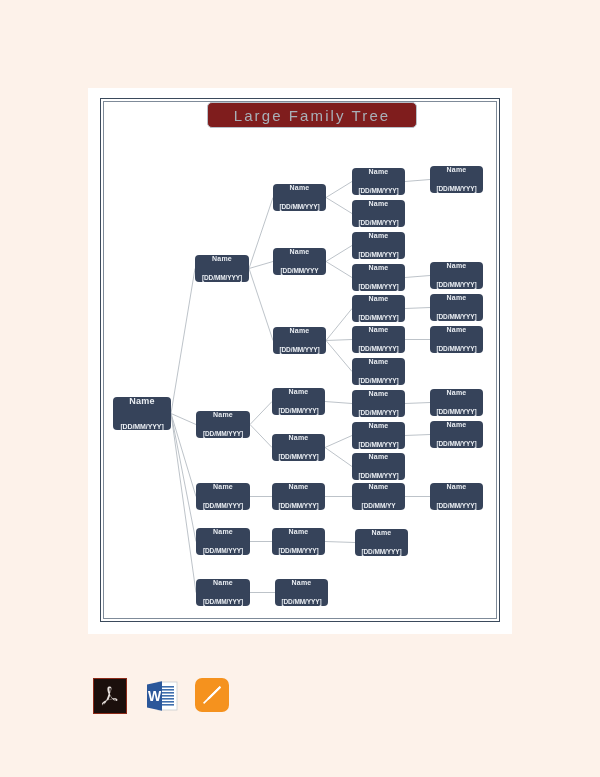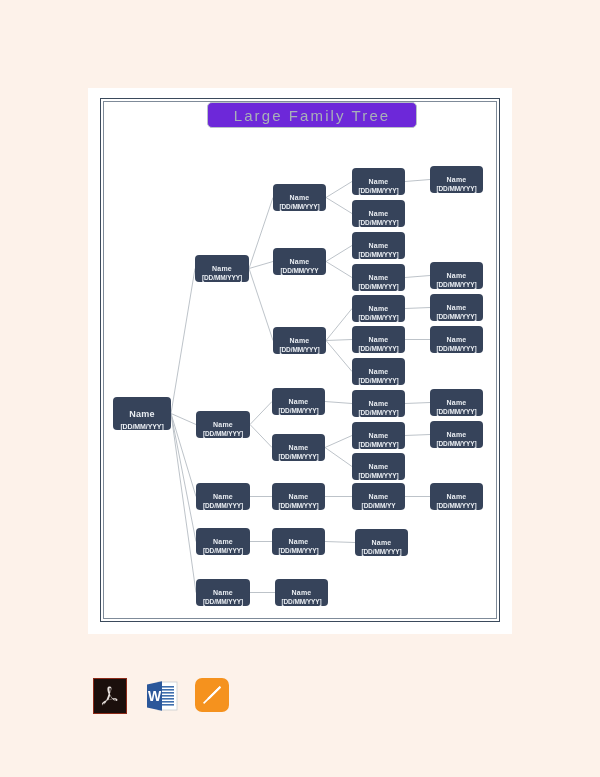--- a/index.html
+++ b/index.html
@@ -45,21 +45,21 @@
 
   
   #title-box {
     position: absolute;
     left: 207px;
     top: 102px;
     width: 208px;
     height: 24px;
     border: 1px solid #b9c0c8;
     border-radius: 5px;
-    background: #6d28d9;
+    background: #7f1d1d;
     display: flex;
     align-items: center;
     justify-content: center;
   }
   #title-text {
     font-size: 15px;
     letter-spacing: 2.1px;
     color: #a8b0b8;
     font-weight: 400;
     white-space: nowrap;
@@ -76,21 +76,21 @@
   
   .node {
     position: absolute;
     background: #36435a;
     border-radius: 4px;
     box-sizing: border-box;
     color: #e9edf2;
     display: flex;
     flex-direction: column;
     align-items: center;
-    justify-content: flex-end;
+    justify-content: space-between;
     overflow: hidden;
     line-height: 1.05;
   }
   .node .nm {
     font-size: 7px;
     font-weight: bold;
     letter-spacing: 0.2px;
     margin-bottom: 3px;
   }
   .node .dt {

